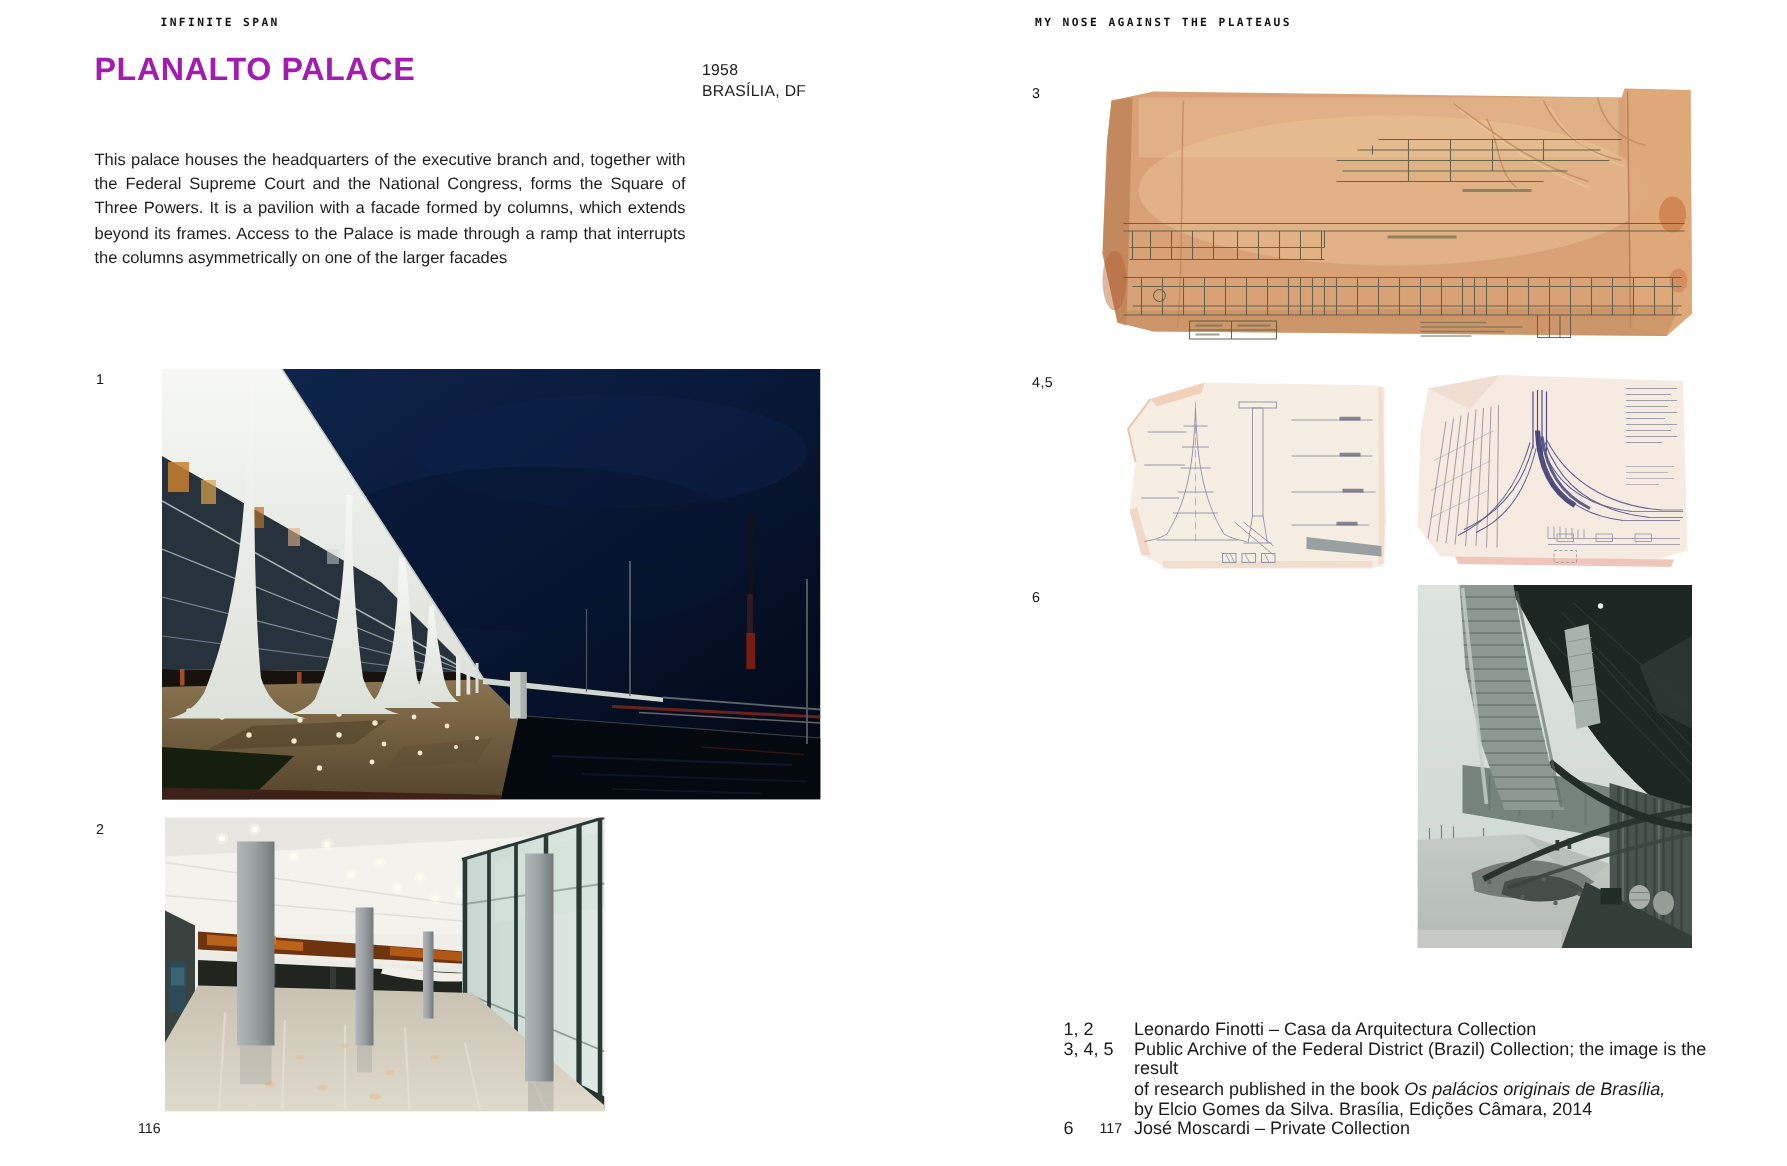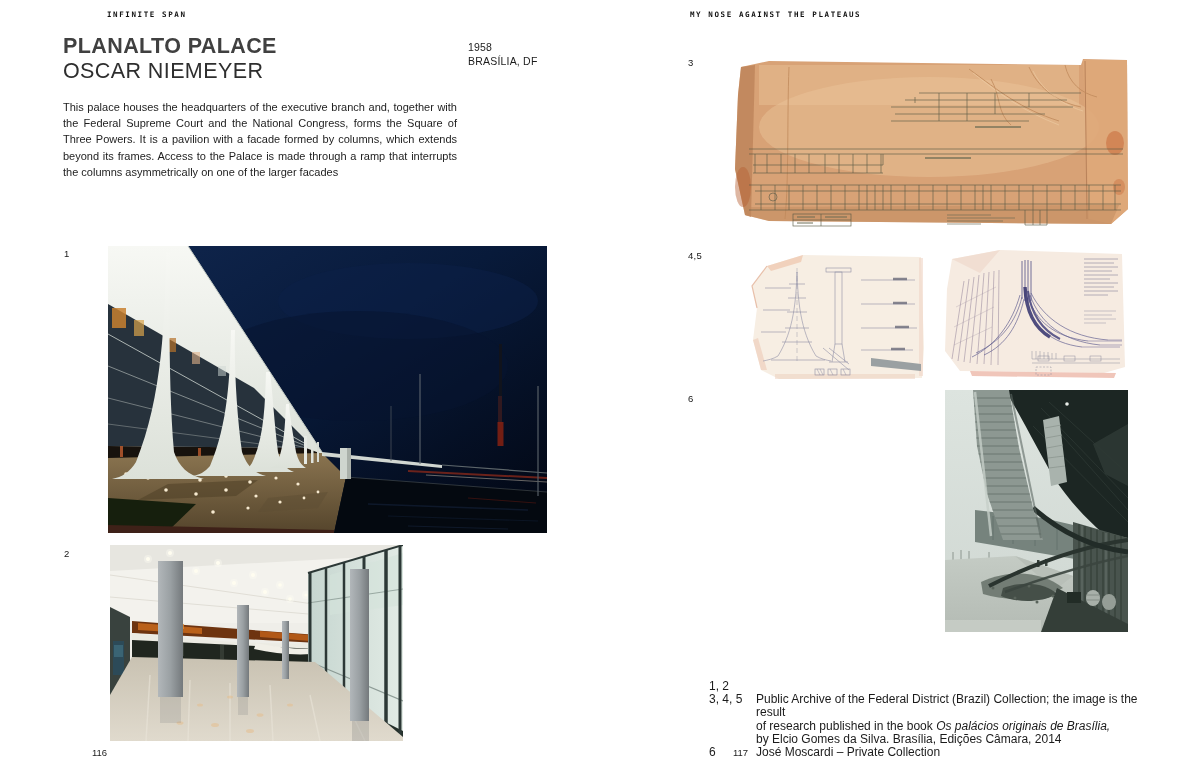--- a/index.html
+++ b/index.html
@@ -3,21 +3,21 @@
 <meta charset="utf-8">
 <style>
   html,body{margin:0;padding:0;background:#ffffff;}
   .spread{position:relative;width:1179px;height:777px;background:#ffffff;overflow:hidden;
           font-family:"Liberation Sans",sans-serif;color:#1c1c1c;}
   .rh{position:absolute;font-family:"DejaVu Sans Mono",monospace;font-size:7.5px;font-weight:bold;
       letter-spacing:1.6px;color:#111;white-space:nowrap;}
   .rh-left{left:107px;top:10px;}
   .rh-right{left:690px;top:10px;}
   .title{position:absolute;left:63px;top:34px;margin:0;font-size:21.5px;font-weight:700;
-         letter-spacing:0.4px;color:#404040;}
+         letter-spacing:0.4px;color:#a21caf;}
   .architect{position:absolute;left:63px;top:59px;margin:0;font-size:21.5px;font-weight:400;
          letter-spacing:0.4px;color:#2e2e2e;}
   .meta{position:absolute;left:468px;top:40px;font-size:10.5px;line-height:14px;color:#1c1c1c;
         letter-spacing:0.2px;}
   .body-text{position:absolute;left:63px;top:99px;margin:0;width:394px;font-size:11px;
         line-height:16.2px;text-align:justify;color:#1d1d1d;}
   .figlabel{position:absolute;font-size:9.5px;color:#161616;letter-spacing:0.3px;}
   .fig{position:absolute;margin:0;padding:0;}
   .fig svg{display:block;width:100%;height:100%;}
   .pagenum{position:absolute;font-size:9.5px;color:#1a1a1a;}
@@ -30,21 +30,20 @@
 </style>
 </head>
 <body>
 
 <div class="spread">
 
   <header class="rh rh-left">INFINITE SPAN</header>
   <header class="rh rh-right">MY NOSE AGAINST THE PLATEAUS</header>
 
   <h1 class="title">PLANALTO PALACE</h1>
-  <h2 class="architect">OSCAR NIEMEYER</h2>
 
   <div class="meta">
     <div>1958</div>
     <div>BRASÍLIA, DF</div>
   </div>
 
   <p class="body-text">This palace houses the headquarters of the executive branch and, together with the Federal Supreme Court and the National Congress, forms the Square of Three Powers. It is a pavilion with a facade formed by columns, which extends beyond its frames. Access to the Palace is made through a ramp that interrupts the columns asymmetrically on one of the larger facades</p>
 
   <div class="figlabel" style="left:64px;top:248px">1</div>
   <figure class="fig" style="left:108px;top:246px;width:439px;height:287px">
@@ -428,20 +427,21 @@
       <ellipse cx="164" cy="212" rx="7" ry="8" fill="#959d96"></ellipse>
       <rect x="122" y="202" width="14" height="11" fill="#222c26"></rect>
       <rect x="0" y="230" width="96" height="12" fill="#ccd2cb" opacity="0.7"></rect>
       <circle cx="122" cy="14" r="1.8" fill="#e9ede9"></circle>
     </svg>
   </figure>
 
   <div class="captions">
     <div class="cap-row">
       <span class="cap-ref">1, 2</span>
+      <span class="cap-text">Leonardo Finotti – Casa da Arquitectura Collection</span>
     </div>
     <div class="cap-row">
       <span class="cap-ref">3, 4, 5</span>
       <span class="cap-text"><span>Public Archive of the Federal District (Brazil) Collection; the image is the result</span><br><span>of research published in the book </span><i>Os palácios originais de Brasília,</i><br><span>by Elcio Gomes da Silva. Brasília, Edições Câmara, 2014</span></span>
     </div>
     <div class="cap-row">
       <span class="cap-ref">6</span>
       <span class="cap-text">José Moscardi – Private Collection</span>
     </div>
   </div>

